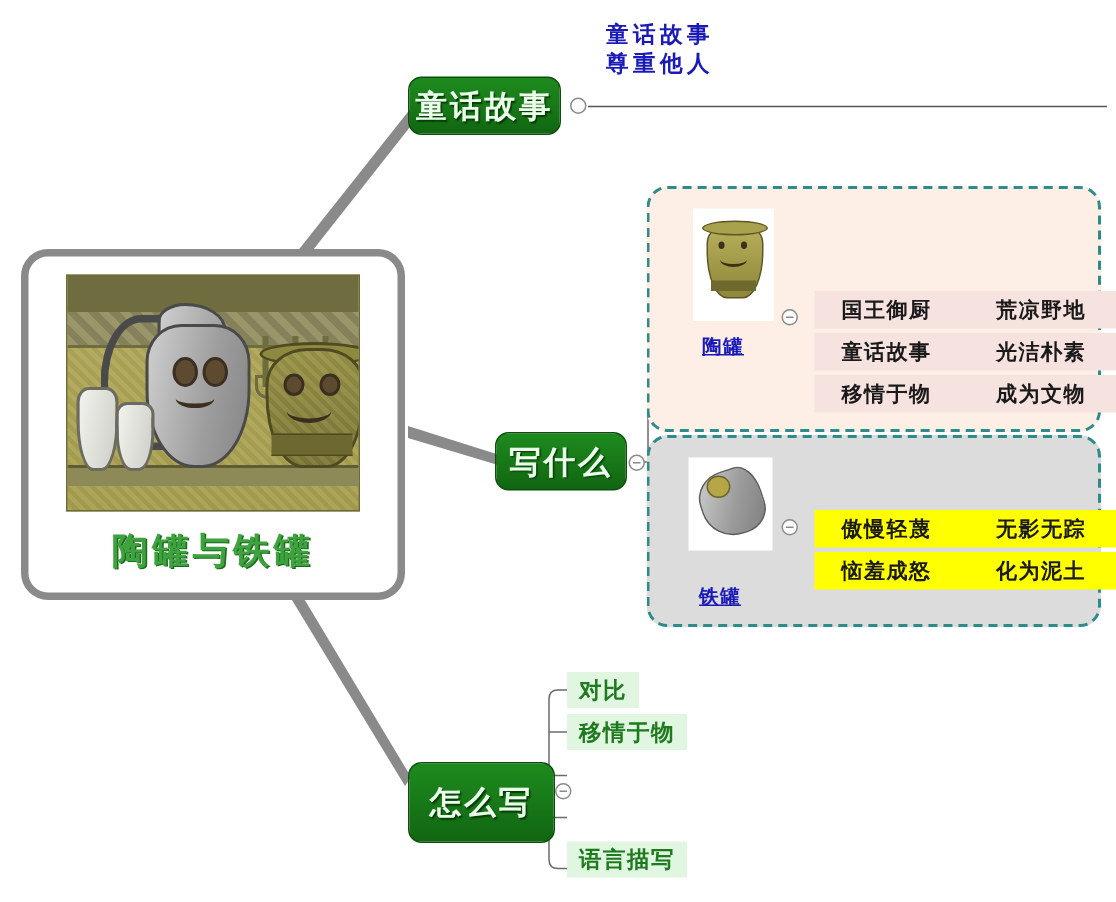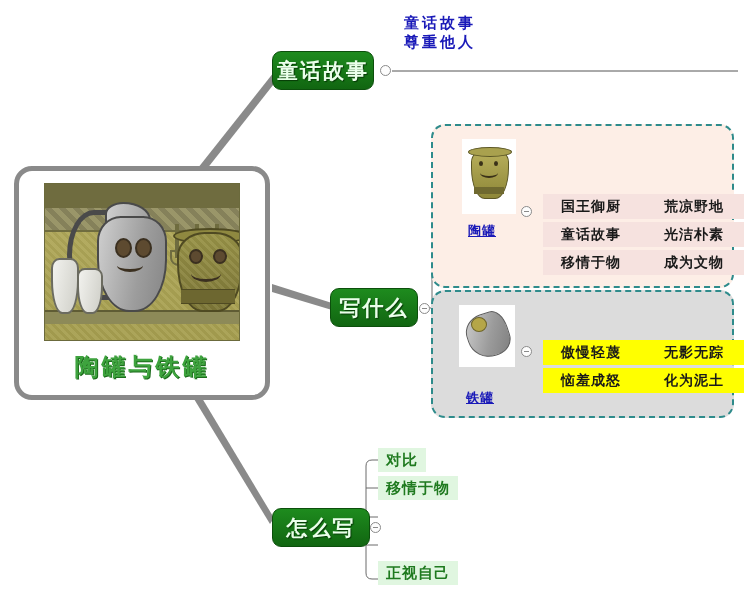--- a/index.html
+++ b/index.html
@@ -81,21 +81,21 @@
     color:#eaffea;
     font-size:21px;font-weight:bold;
     letter-spacing:2px;
     display:flex;align-items:center;justify-content:center;
     font-family:"DejaVu Sans","Liberation Sans",sans-serif;
     box-sizing:border-box;
     text-shadow:1px 1px 1px #063a06;
   }
   #node-why{left:272px;top:51px;width:102px;height:39px;}
   #node-what{left:330px;top:288px;width:88px;height:39px;}
-  #node-how{left:272px;top:508px;width:98px;height:39px;font-family:Liberation Serif, serif;}
+  #node-how{left:272px;top:508px;width:98px;height:54px;font-family:Liberation Serif, serif;}
 
   
   .toggle{
     width:11px;height:11px;border-radius:50%;
     border:1px solid #8a8a8a;background:#fdfdfd;
     box-sizing:border-box;
   }
   .toggle::after{
     content:"";position:absolute;left:2px;top:4px;width:5px;height:1px;background:#8a8a8a;
   }
@@ -314,15 +314,15 @@
     <span class="c2">化为泥土</span>
   </div>
 
   <div class="abs gbox" id="node-how">
     <span>怎么写</span>
   </div>
   <div class="abs toggle" style="left:370px;top:522px;"></div>
 
   <div class="howitem" id="how-0">对比</div>
   <div class="howitem" id="how-1">移情于物</div>
-  <div class="howitem" id="how-4">正视自己</div>
+  <div class="howitem" id="how-4">语言描写</div>
 
 </div>
 
 </body></html>

